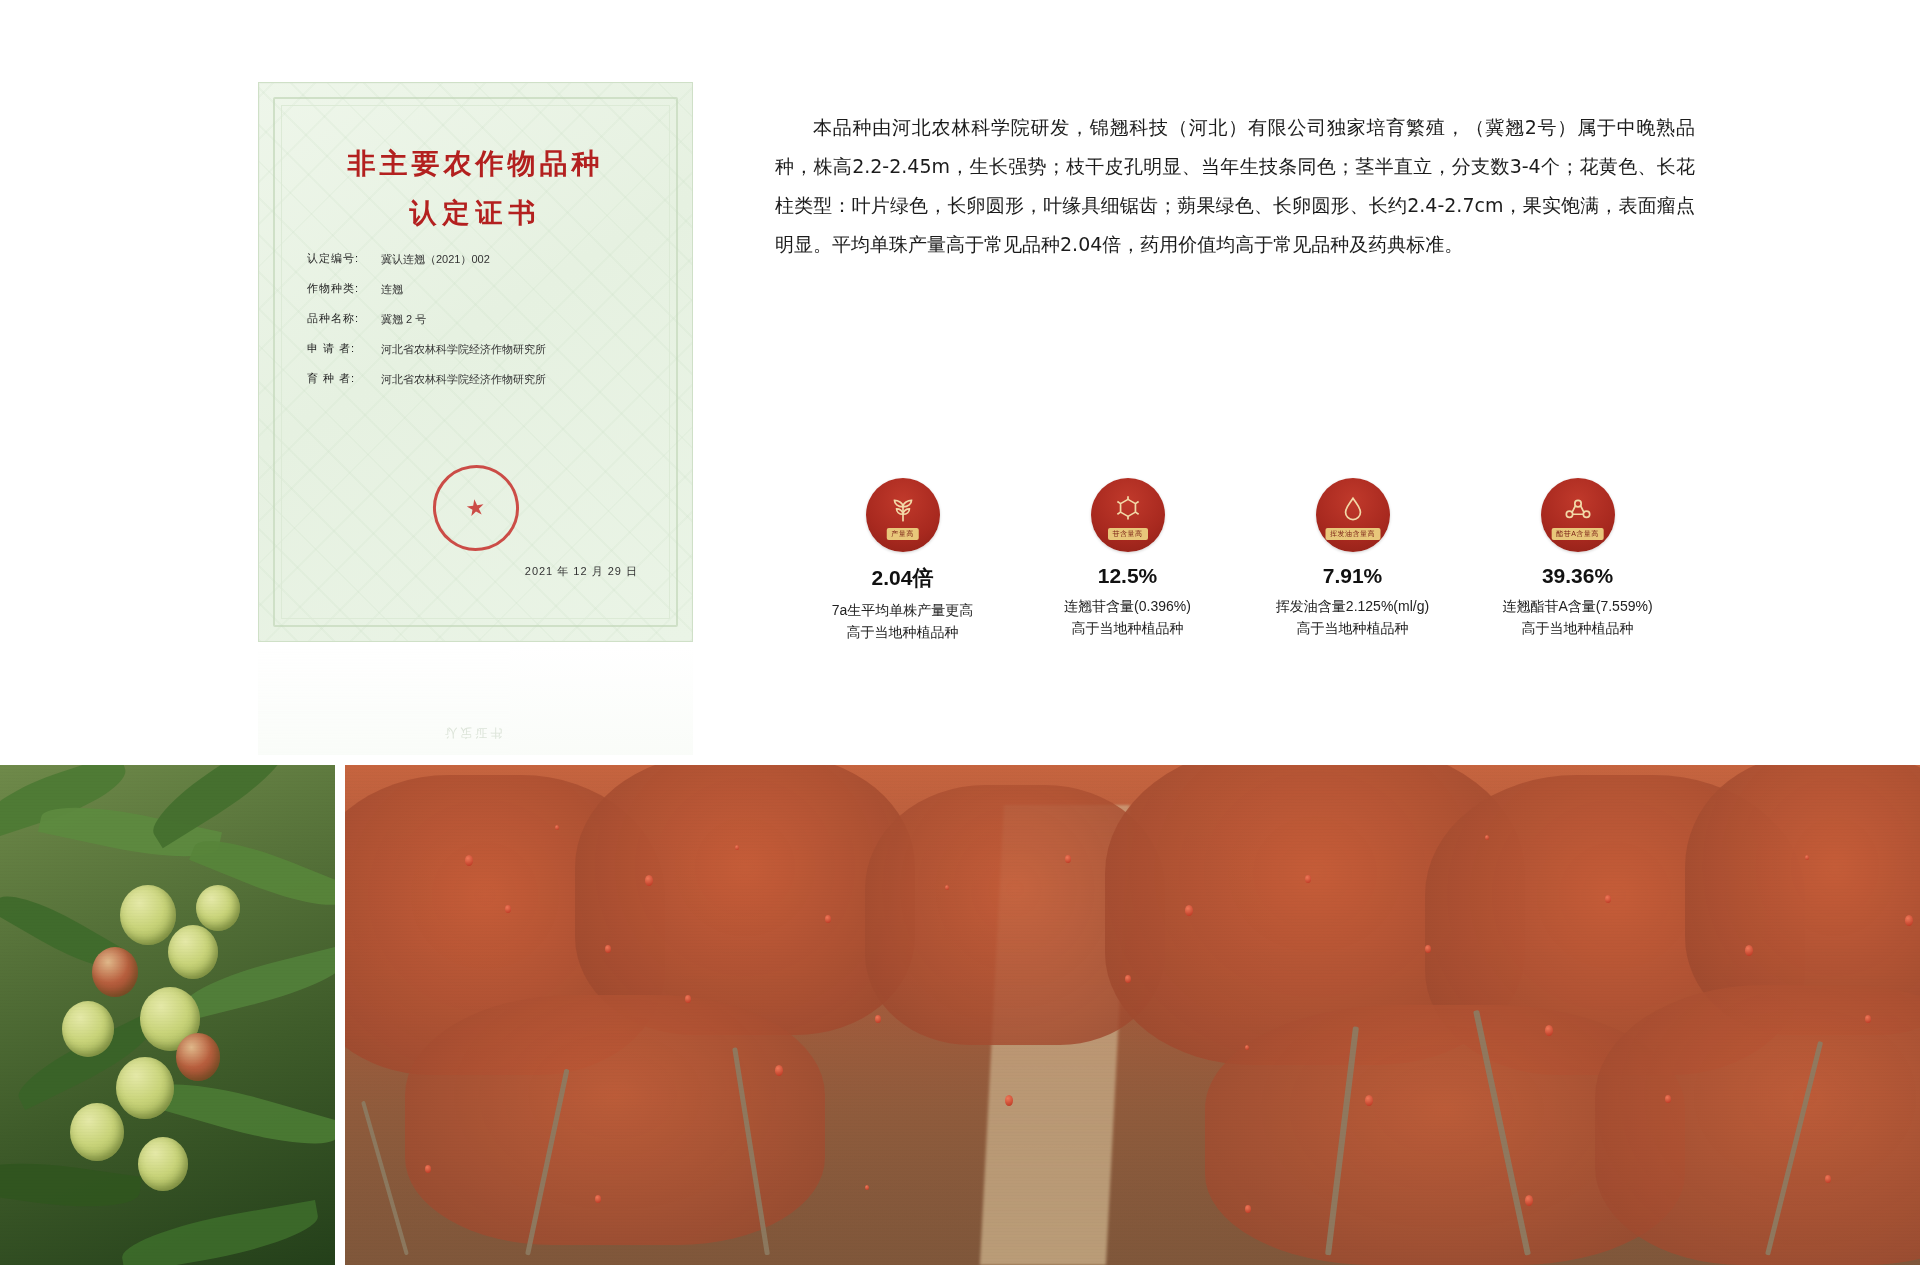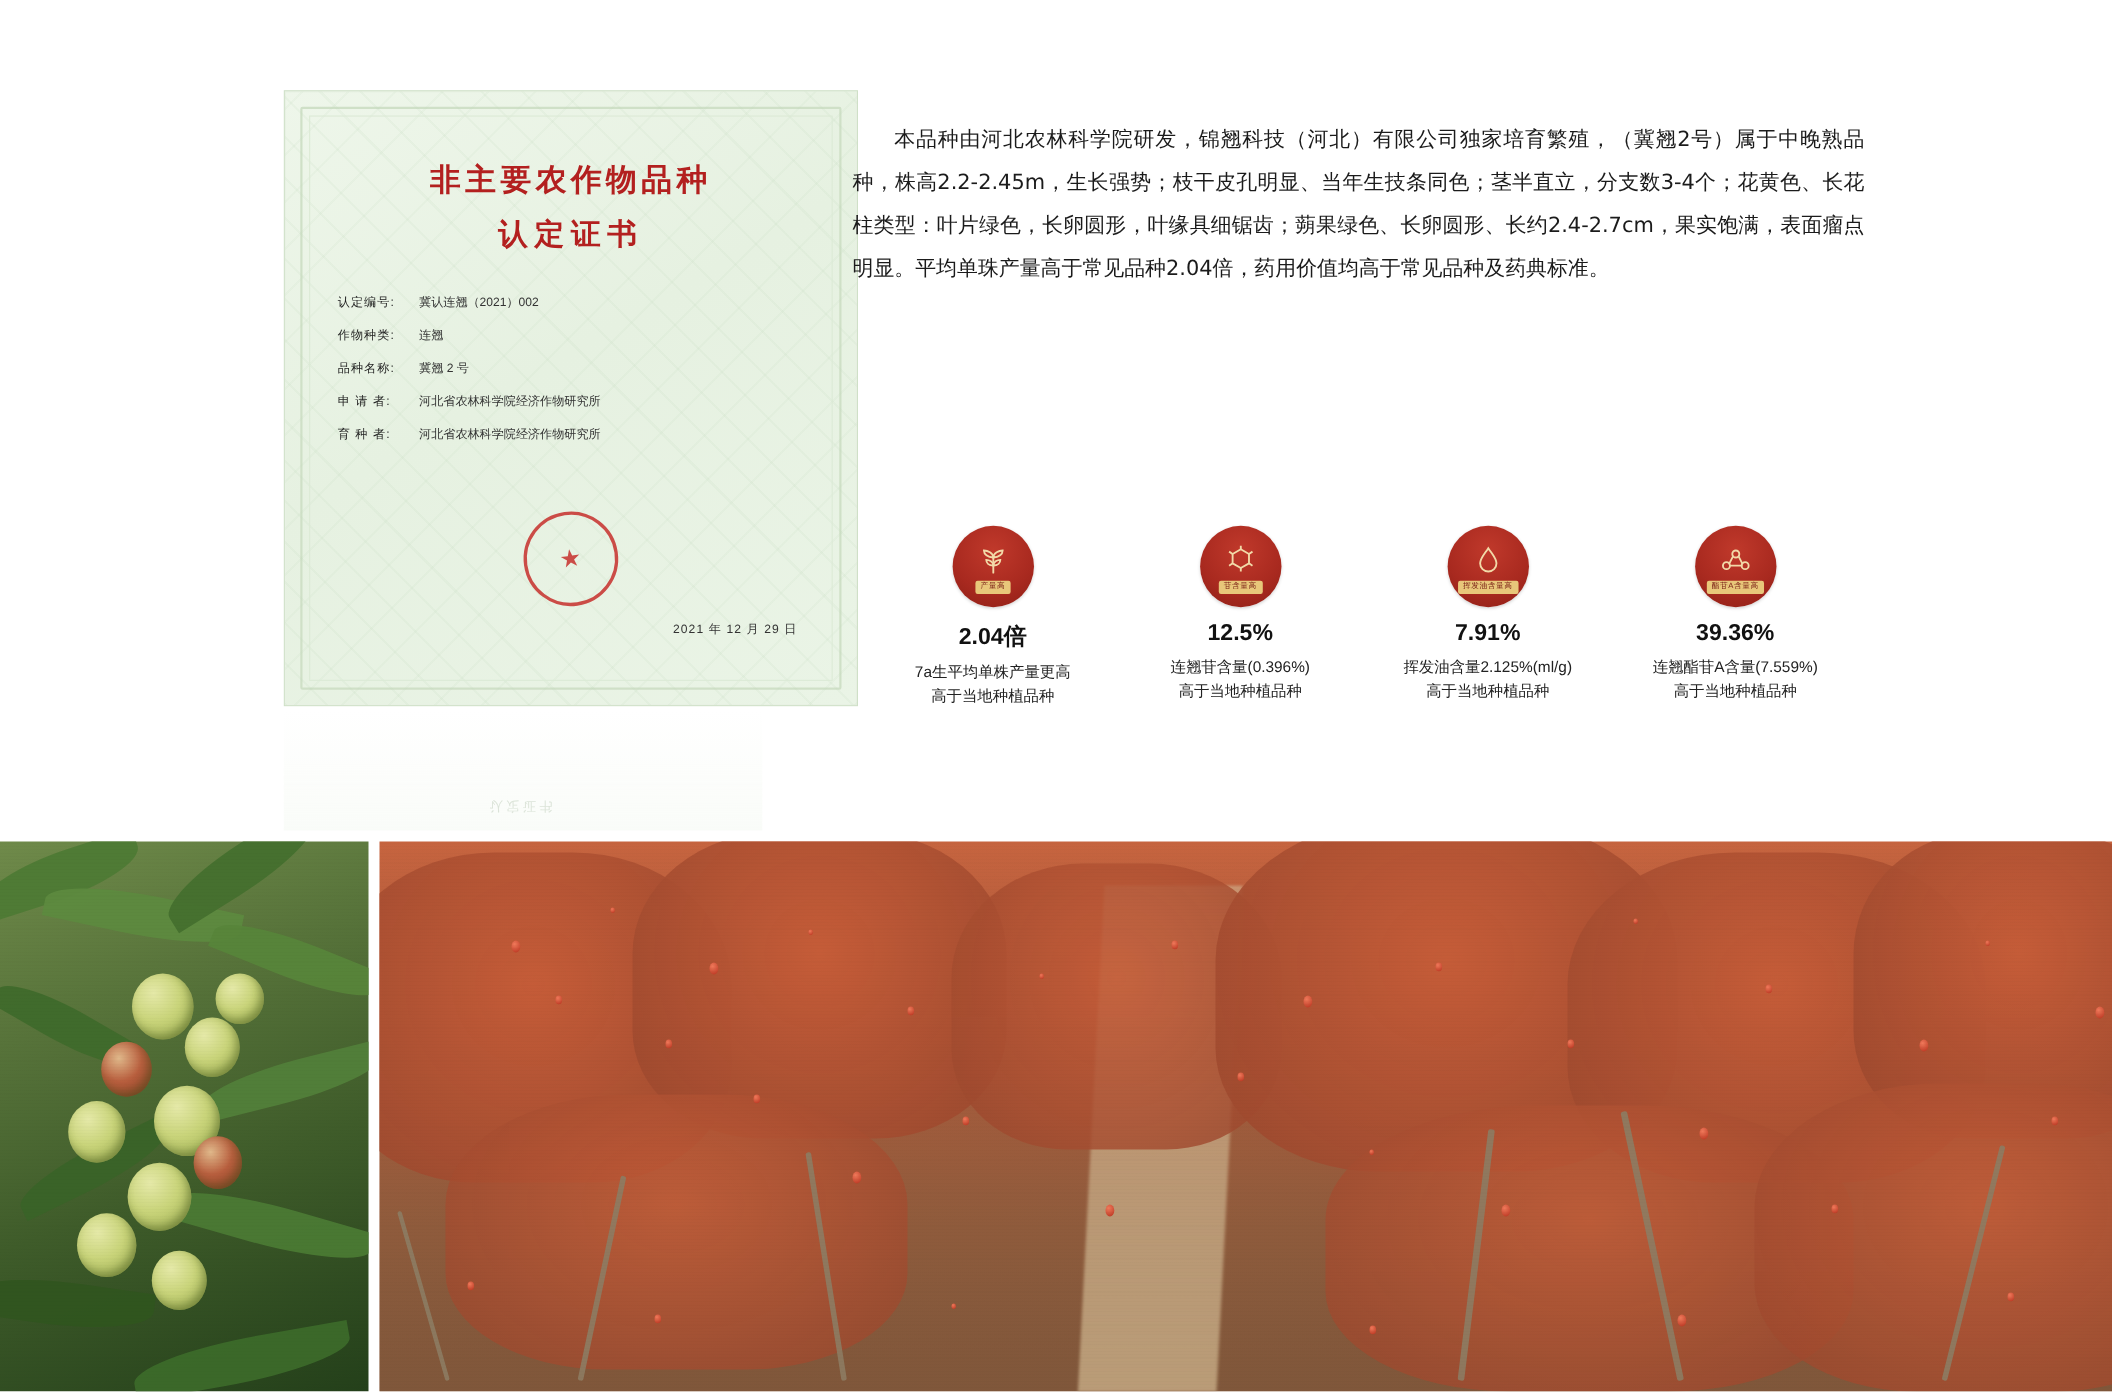--- a/index.html
+++ b/index.html
@@ -10,21 +10,21 @@
     overflow: hidden;
   }
   .page { position: relative; width: 1920px; height: 1265px; background:#fff; }
 
   
   .top { position:absolute; left:0; top:0; width:1920px; height:765px; background:#fff; }
 
   
   .cert-wrap { position:absolute; left:258px; top:82px; width:435px; height:560px; }
   .cert {
-    position:relative; width:522px; height:560px;
+    position:relative; width:435px; height:560px;
     background: linear-gradient(150deg,#eef6ea 0%, #e6f1e1 45%, #eaf4e6 100%);
     border: 1px solid #cfe0c7;
     box-shadow: 0 0 0 1px #e8f1e4 inset;
     overflow:hidden;
   }
   .cert:before {
     content:""; position:absolute; left:14px; top:14px; right:14px; bottom:14px;
     border:2px solid #cfe0c7; border-radius:2px;
   }
   .cert:after {
@@ -41,21 +41,21 @@
   .cert-title1 {
     position:absolute; left:0; right:0; top:62px; text-align:center;
     color:#b3201f; font-size:28px; font-weight:700; letter-spacing:4px;
     font-family:"DejaVu Sans","Liberation Sans",sans-serif;
   }
   .cert-title2 {
     position:absolute; left:0; right:0; top:112px; text-align:center;
     color:#b3201f; font-size:27px; font-weight:700; letter-spacing:6px;
     font-family:"DejaVu Sans","Liberation Sans",sans-serif;
   }
-  .cert-rows { position:absolute; left:48px; top:184px; right:40px; }
+  .cert-rows { position:absolute; left:48px; top:168px; right:40px; }
   .cert-row { display:flex; align-items:flex-start; margin-bottom:13px; font-size:11px; color:#2a2a2a; }
   .cert-key { width:74px; flex:0 0 74px; letter-spacing:1px; color:#1f1f1f; }
   .cert-val { flex:1; line-height:1.55; color:#333; }
   .cert-seal {
     position:absolute; left:50%; transform:translateX(-50%) rotate(-8deg);
     top:382px; width:86px; height:86px; border-radius:50%;
     border:3px solid #c7302c; color:#c7302c;
     display:flex; align-items:center; justify-content:center; opacity:.85;
     font-size:9px; text-align:center; line-height:1.2; letter-spacing:1px;
   }

